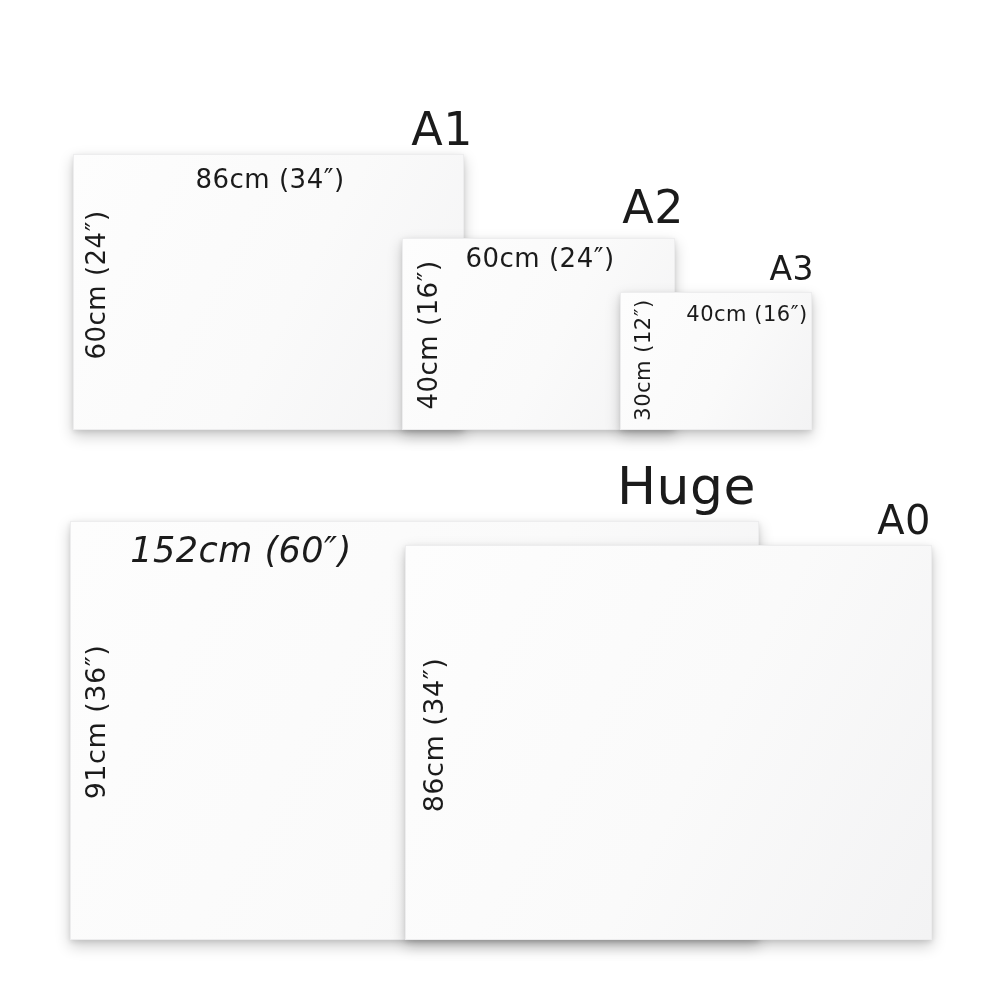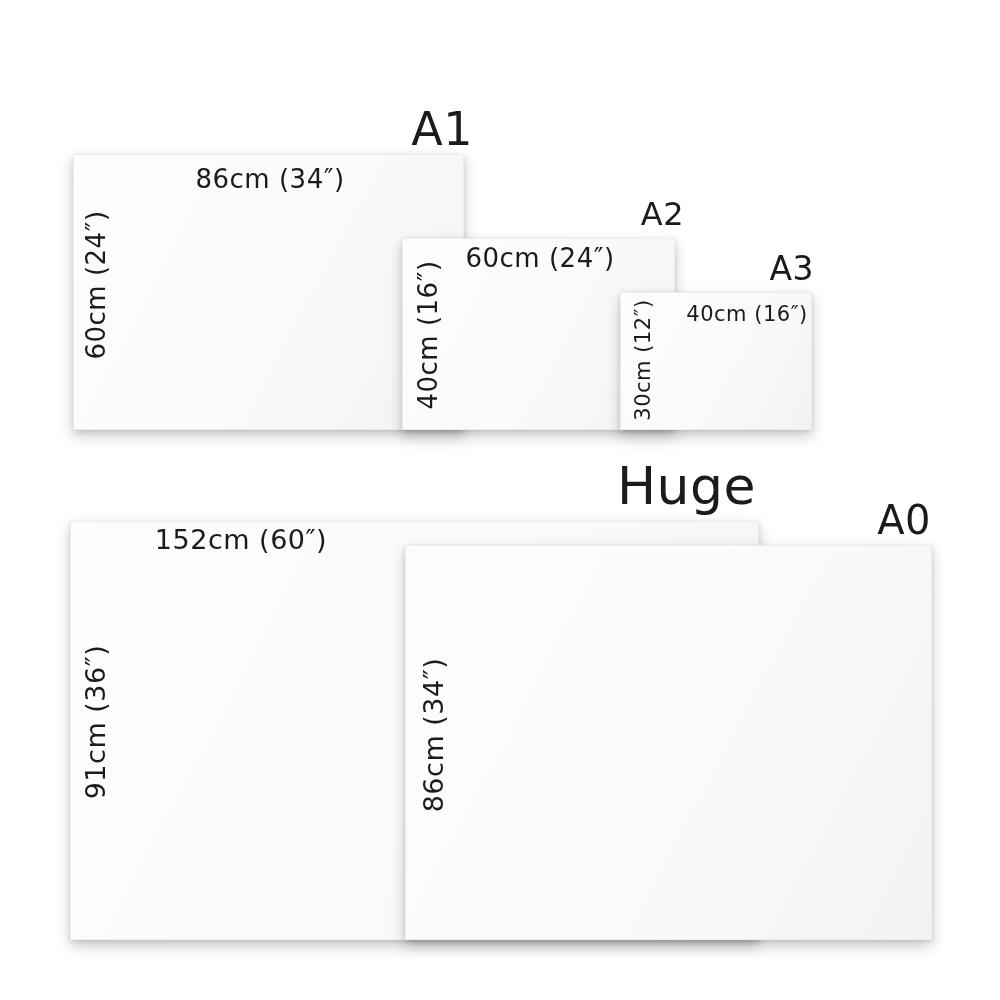--- a/index.html
+++ b/index.html
@@ -44,34 +44,34 @@
 
 <div id="stage">
 
   <div class="panel" style="left:73px; top:154px; width:389px; height:274px; z-index:1;">
     <div class="size-name" style="right:-10px; bottom:calc(100% + 3px); font-size:46px;">A1</div>
     <div class="dim dim-top" style="left:196px; top:24px; font-size:26px;">86cm (34″)</div>
     <div class="dim dim-left" style="left:22px; top:130px; font-size:26px;">60cm (24″)</div>
   </div>
 
   <div class="panel" style="left:402px; top:238px; width:271px; height:190px; z-index:2;">
-    <div class="size-name" style="right:-10px; bottom:calc(100% + 9px); font-size:32px;">A2</div>
+    <div class="size-name" style="right:-10px; bottom:calc(100% + 9px); font-size:46px;">A2</div>
     <div class="dim dim-top" style="left:137px; top:19px; font-size:26px;">60cm (24″)</div>
     <div class="dim dim-left" style="left:25px; top:96px; font-size:26px;">40cm (16″)</div>
   </div>
 
   <div class="panel" style="left:620px; top:292px; width:190px; height:136px; z-index:3;text-decoration:underline;">
     <div class="size-name" style="right:-3px; bottom:calc(100% + 8px); font-size:33px;">A3</div>
     <div class="dim dim-top" style="left:126px; top:21px; font-size:21px;">40cm (16″)</div>
     <div class="dim dim-left" style="left:22px; top:67px; font-size:21px;">30cm (12″)</div>
   </div>
 
   <div class="panel" style="left:70px; top:521px; width:687px; height:417px; z-index:1;">
     <div class="size-name" style="right:2px; bottom:calc(100% + 10px); font-size:52px;">Huge</div>
-    <div class="dim dim-top" style="left:170px; top:17px; font-size:27px;">152cm (60″)</div>
+    <div class="dim dim-top" style="left:170px; top:28px; font-size:35px;font-style:italic;">152cm (60″)</div>
     <div class="dim dim-left" style="left:24px; top:200px; font-size:27px;">91cm (36″)</div>
   </div>
 
   <div class="panel" style="left:405px; top:545px; width:525px; height:393px; z-index:2;">
     <div class="size-name" style="right:0px; bottom:calc(100% + 6px); font-size:40px;">A0</div>
     <div class="dim dim-left" style="left:27px; top:189px; font-size:27px;">86cm (34″)</div>
   </div>
 
 </div>
 

